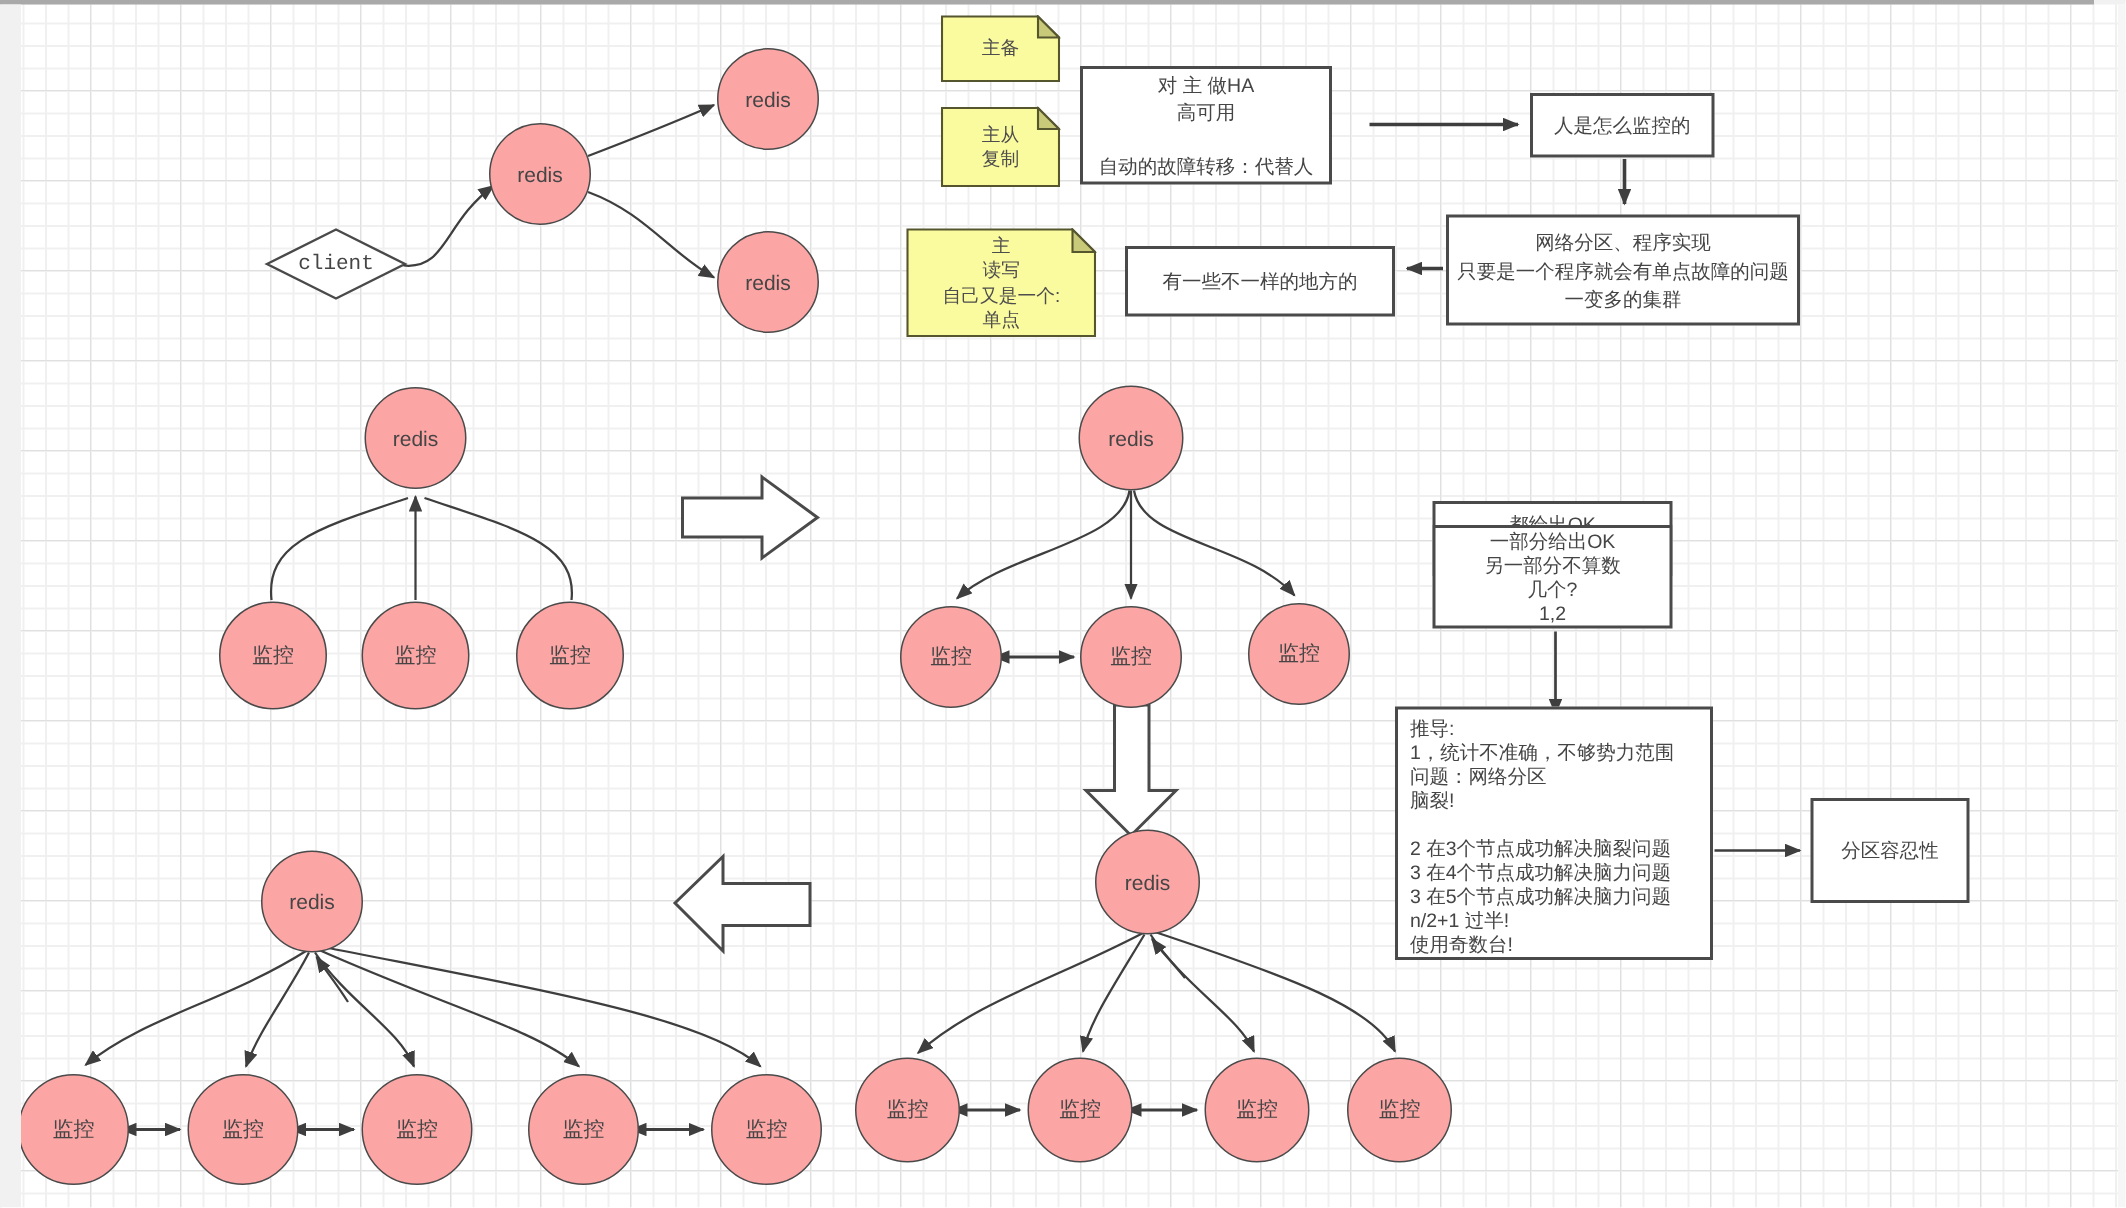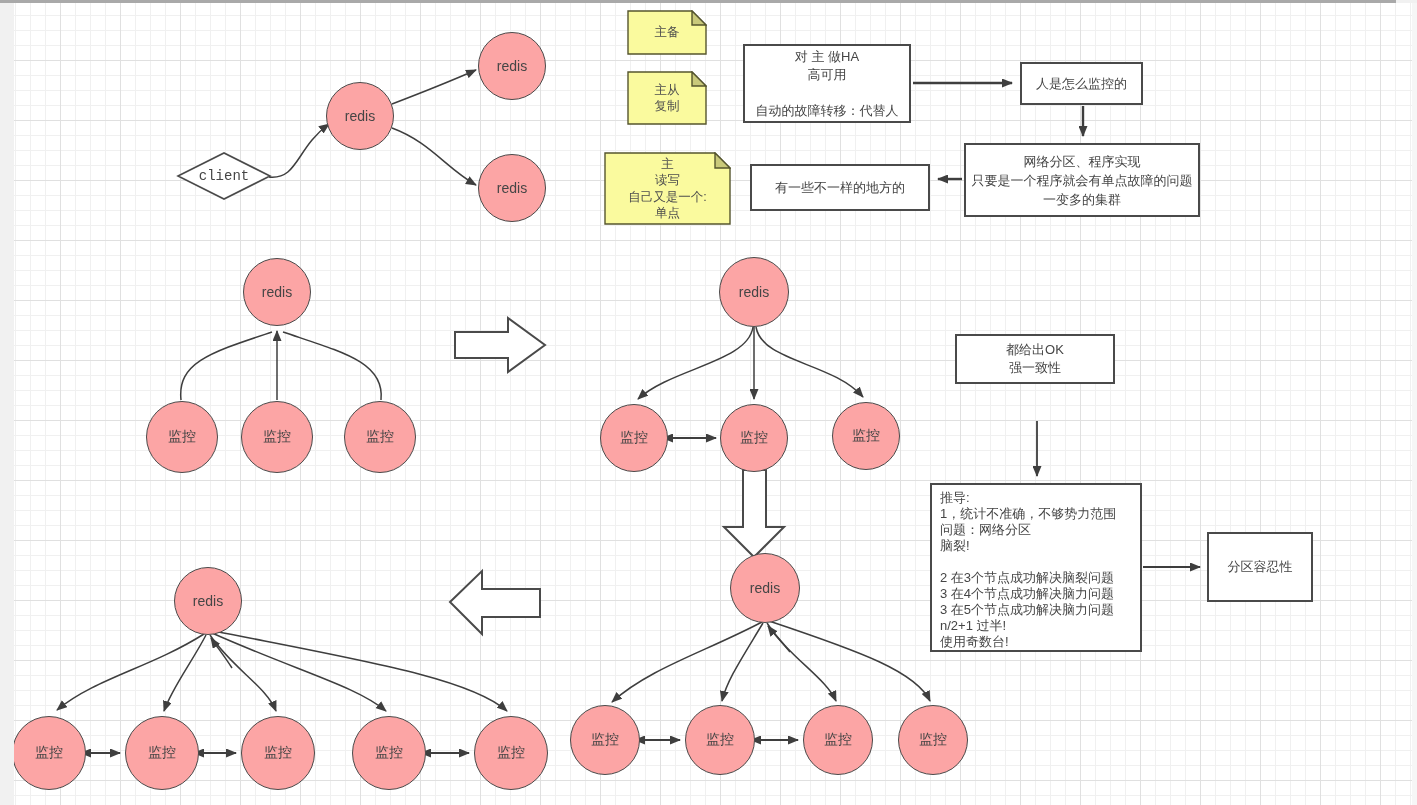--- a/index.html
+++ b/index.html
@@ -171,32 +171,36 @@
   <div class="circle" style="left:685px;top:705px;width:70px;height:70px;">
        <span>监控</span>
     </div>
   <div class="circle" style="left:803px;top:705px;width:70px;height:70px;">
        <span>监控</span>
     </div>
   <div class="circle" style="left:898px;top:705px;width:70px;height:70px;">
        <span>监控</span>
     </div>
 
-  <div class="box" style="left:743px;top:44px;width:168px;height:79px;line-height:18px;">对 主 做HA
+  <div class="box" style="left:720px;top:44px;width:168px;height:79px;line-height:18px;">对 主 做HA
 高可用
 
 自动的故障转移：代替人</div>
   <div class="box" style="left:1020px;top:62px;width:123px;height:43px;">人是怎么监控的</div>
   <div class="box" style="left:964px;top:143px;width:236px;height:74px;line-height:19px;">网络分区、程序实现
 只要是一个程序就会有单点故障的问题
 一变多的集群</div>
   <div class="box" style="left:750px;top:164px;width:180px;height:47px;">有一些不一样的地方的</div>
   <div class="box" style="left:955px;top:290px;width:160px;height:50px;line-height:18px;margin-top:44px;">都给出OK
 强一致性</div>
-  <div class="box leftalign" style="left:930px;top:483px;width:212px;height:169px;">推导:
+  <div class="box" style="left:955px;top:350px;width:160px;height:69px;line-height:16px;">一部分给出OK
+另一部分不算数
+几个?
+1,2</div>
+  <div class="box leftalign" style="left:930px;top:471px;width:212px;height:169px;">推导:
 1，统计不准确，不够势力范围
 问题：网络分区
 脑裂!
 
 2 在3个节点成功解决脑裂问题
 3 在4个节点成功解决脑力问题
 3 在5个节点成功解决脑力问题
 n/2+1   过半!
 使用奇数台!</div>
   <div class="box" style="left:1207px;top:532px;width:106px;height:70px;">分区容忍性</div>

